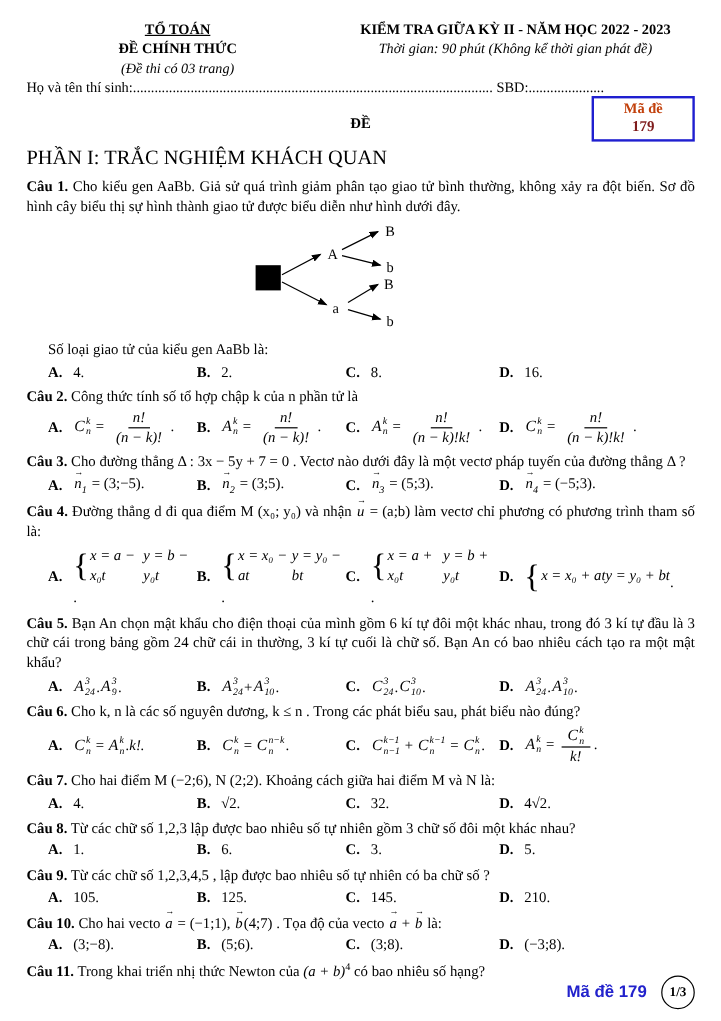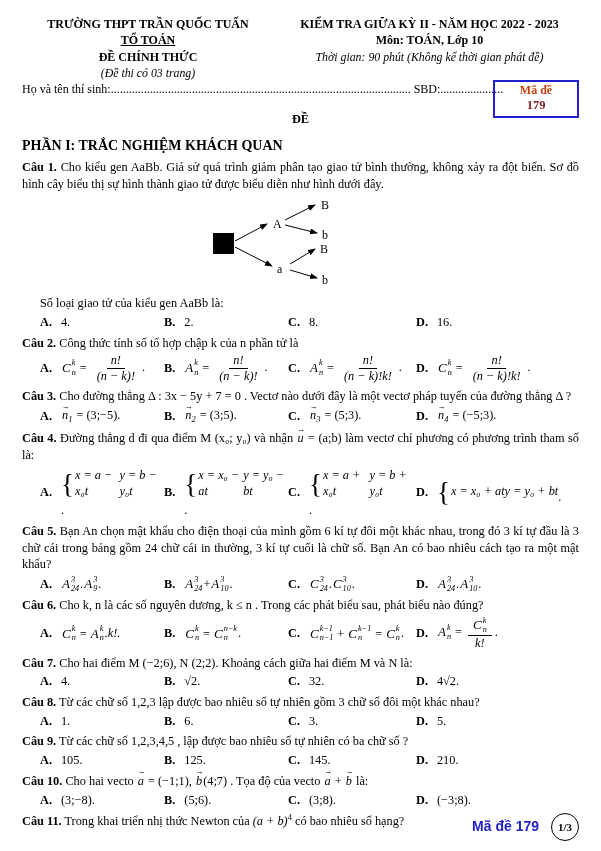--- a/index.html
+++ b/index.html
@@ -11,21 +11,21 @@
   .hcol{text-align:center;}
   .hline{font-weight:bold;font-size:12px;}
   .hline.u{text-decoration:underline;}
   .hline.it{font-weight:normal;font-style:italic;font-size:11.8px;}
   .codebox{position:absolute;right:22px;top:80px;width:78px;border:2px solid #1f1fd0;
            text-align:center;padding:1px 2px 2px 2px;line-height:1.25;}
   .codebox .cl{font-weight:bold;color:#c2410c;font-size:12px;}
   .codebox .cv{font-weight:bold;color:#7f1d1d;font-size:12.5px;}
   .nameline{font-weight:normal;white-space:nowrap;overflow:hidden;padding-right:88px;font-size:12px;}
   .de{text-align:center;font-weight:bold;margin:14px 0 8px 0;}
-  .part{font-weight:bold;margin:2px 0 2px 0;font-size:14px;}
+  .part{font-weight:normal;margin:2px 0 2px 0;font-size:17px;}
   
   .q{margin-top:4px;}
   .qtext{margin:2px 0;text-align:justify;}
   .qlabel{font-weight:bold;}
   .indent{padding-left:18px;margin:2px 0;}
   .opts{display:grid;grid-template-columns:124px 124px 128px auto;padding-left:18px;
         align-items:center;margin:2px 0 3px 0;}
   .opt{display:flex;align-items:center;}
   .ol{font-weight:bold;margin-right:9px;}
   
@@ -56,28 +56,26 @@
   .fpage{width:26px;height:26px;border:1.6px solid #000;border-radius:50%;display:flex;
          align-items:center;justify-content:center;font-weight:bold;font-size:11px;}
 </style>
 </head>
 <body>
 
 <div class="page">
 
   <div class="hdr">
     <div class="hcol">
-      <div class="hline">TRƯỜNG THPT TRẦN QUỐC TUẤN</div>
       <div class="hline u">TỔ TOÁN</div>
       <div class="hline">ĐỀ CHÍNH THỨC</div>
       <div class="hline it">(Đề thi có 03 trang)</div>
     </div>
     <div class="hcol">
       <div class="hline">KIỂM TRA GIỮA KỲ II - NĂM HỌC 2022 - 2023</div>
-      <div class="hline">Môn: TOÁN, Lớp 10</div>
       <div class="hline it">Thời gian: 90 phút (Không kể thời gian phát đề)</div>
     </div>
   </div>
 
   <div class="codebox">
     <div class="cl">Mã đề</div>
     <div class="cv">179</div>
   </div>
 
   <div class="nameline"><span>Họ và tên thí sinh:</span><span>....................................................................................................</span><span> SBD:</span><span>.....................</span></div>

